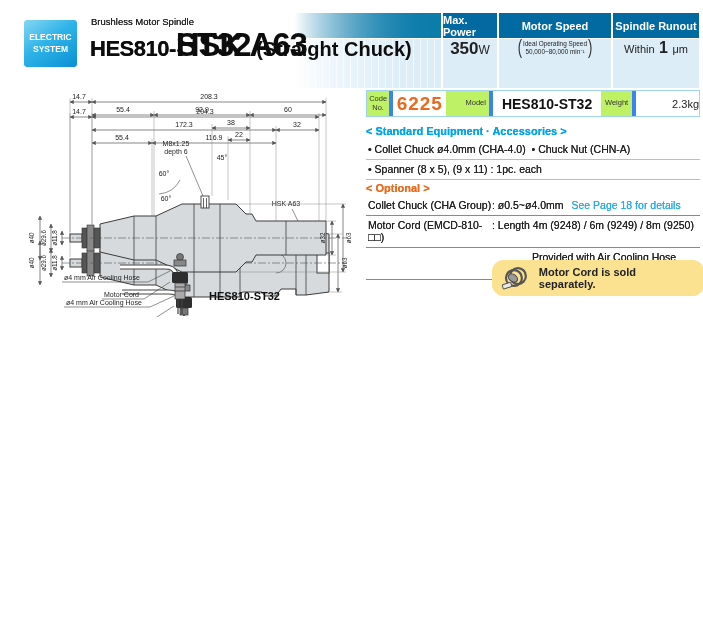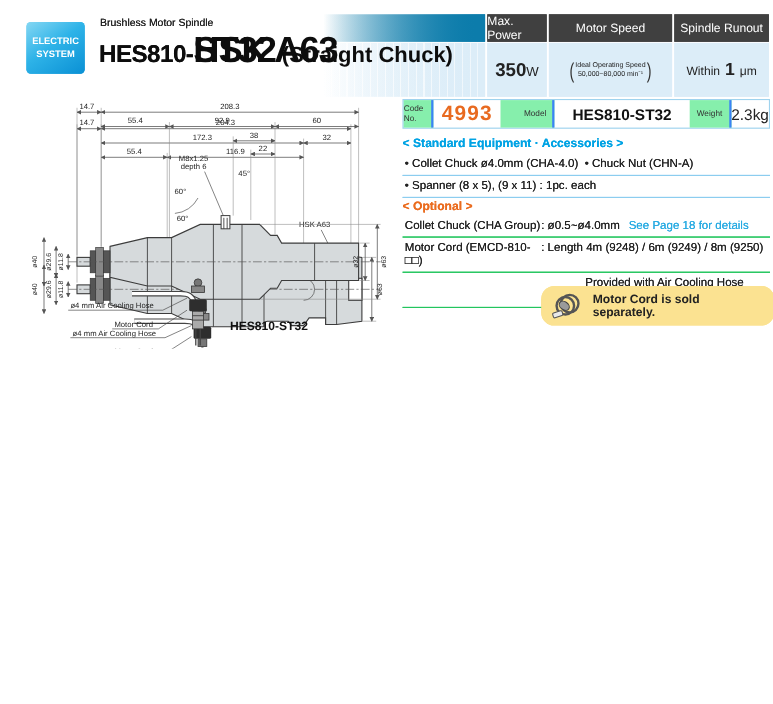--- a/index.html
+++ b/index.html
@@ -16,47 +16,47 @@
   .subtitle{position:absolute;left:77px;top:16px;font-size:9.5px;color:#222;z-index:3;}
   .title{position:absolute;left:76px;top:26px;white-space:nowrap;color:#0d0d0d;z-index:3;}
   .t-pre{font-size:22px;font-weight:bold;letter-spacing:-0.5px;}
   .t-main{font-size:33px;font-weight:bold;letter-spacing:-1px;}
   .t-suf{font-size:20px;font-weight:bold;}
 
   
   .spec{position:absolute;left:280px;top:13px;width:405px;z-index:1;}
   .spec-head{display:flex;height:25px;}
   .spec-lead-h{width:147px;background:linear-gradient(to right,rgba(12,124,171,0) 0%,#0c7cab 95%);}
-  .cellh{background:#404040;color:#fff;font-size:11px;font-weight:normal;
+  .cellh{background:#0369a1;color:#fff;font-size:11px;font-weight:bold;
          display:flex;align-items:center;justify-content:center;margin-left:2px;}
   .spec-vals{display:flex;height:49px;margin-top:1px;}
   .spec-lead-v{width:147px;background:
       repeating-linear-gradient(90deg,rgba(255,255,255,.55) 0 1px,rgba(255,255,255,0) 1px 7px),
       linear-gradient(to right,rgba(220,237,248,0) 0%,#dcedf8 95%);}
   .cellv{background:#dcedf8;margin-left:2px;display:flex;flex-direction:column;
-         align-items:center;justify-content:center;}
+         align-items:center;justify-content:flex-start;}
   .w1{width:54px;} .w2{width:112px;} .w3{width:86px;}
   .pw-big{font-size:17px;font-weight:bold;} .pw-unit{font-size:12px;}
   .sp-big{font-size:13.5px;font-weight:bold;letter-spacing:-0.3px;} .sp-unit{font-size:8px;}
   .sp-note{display:flex;align-items:center;margin-top:1px;}
   .paren{font-size:13px;font-weight:normal;transform:scaleY(1.5);color:#333;}
   .sp-note-lines{font-size:6.4px;line-height:1.2;text-align:center;color:#222;padding:0 1px;}
   .ro-txt{font-size:11px;} .ro-big{font-size:16px;font-weight:bold;}
 
   
   .code-row{position:absolute;left:352px;top:90px;width:334px;height:27px;display:flex;
             border:1px solid #9fd3ee;background:#fff;box-sizing:border-box;z-index:2;}
-  .clabel{background:#86efac;font-size:7.5px;color:#333;display:flex;align-items:center;
-          justify-content:center;text-align:left;border-right:2px solid #3b82f6;line-height:1.15;}
+  .clabel{background:#bef264;font-size:7.5px;color:#333;display:flex;align-items:center;
+          justify-content:center;text-align:center;border-right:4px solid #3b82f6;line-height:1.15;}
   .cval{display:flex;align-items:center;justify-content:center;}
   .cw-codelab{width:30px;} .cw-code{width:72px;} .cw-modlab{width:36px;padding-left:16px;}
   .cw-model{width:146px;} .cw-wtlab{width:42px;} .cw-wt{flex:1;}
   .code-num{color:#e86a20;font-size:19px;font-weight:bold;letter-spacing:1px;}
   .model-txt{font-size:14px;font-weight:bold;color:#111;}
-  .wt-txt{font-size:14px;}
+  .wt-txt{font-size:11px;padding-left:36px;}
 
   
   .std-head{position:absolute;left:352px;top:125px;font-size:11px;font-weight:bold;color:#00a3e4;}
   .std-items{position:absolute;left:352px;top:140px;width:334px;font-size:10.5px;color:#222;}
   .std-item{padding:3px 0 4px 2px;border-bottom:1px solid #8ccdef;}
   .opt-head{position:absolute;left:352px;top:182px;font-size:11px;font-weight:bold;color:#ea6c1f;}
   .opt-rows{position:absolute;left:352px;top:196px;width:334px;font-size:10.5px;color:#222;}
   .opt-row{display:flex;padding:3px 0 4px 2px;border-bottom:1px solid #22c55e;}
   .opt-label{width:124px;flex:none;}
   .opt-link{color:#29abe2;margin-left:8px;cursor:pointer;}
@@ -280,21 +280,21 @@
         </div>
         <div class="cellv w3">
           <span><span class="ro-txt">Within</span> <span class="ro-big">1</span> <span class="ro-txt">μm</span></span>
         </div>
       </div>
     </div>
 
     <div class="code-row">
       <div class="clabel cw-codelab">Code No.</div>
       <div class="cval cw-code">
-          <span class="code-num">4993</span>
+          <span class="code-num">6225</span>
         </div>
       <div class="clabel cw-modlab">Model</div>
       <div class="cval cw-model">
           <span class="model-txt">HES810-ST32</span>
         </div>
       <div class="clabel cw-wtlab">Weight</div>
       <div class="cval cw-wt">
           <span class="wt-txt">2.3kg</span>
         </div>
     </div>

